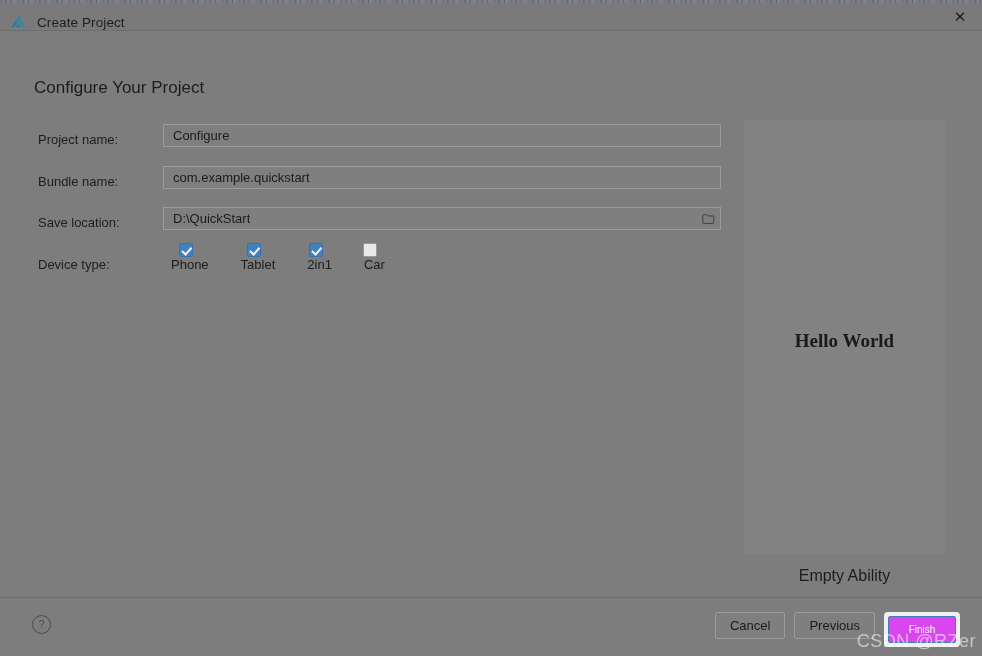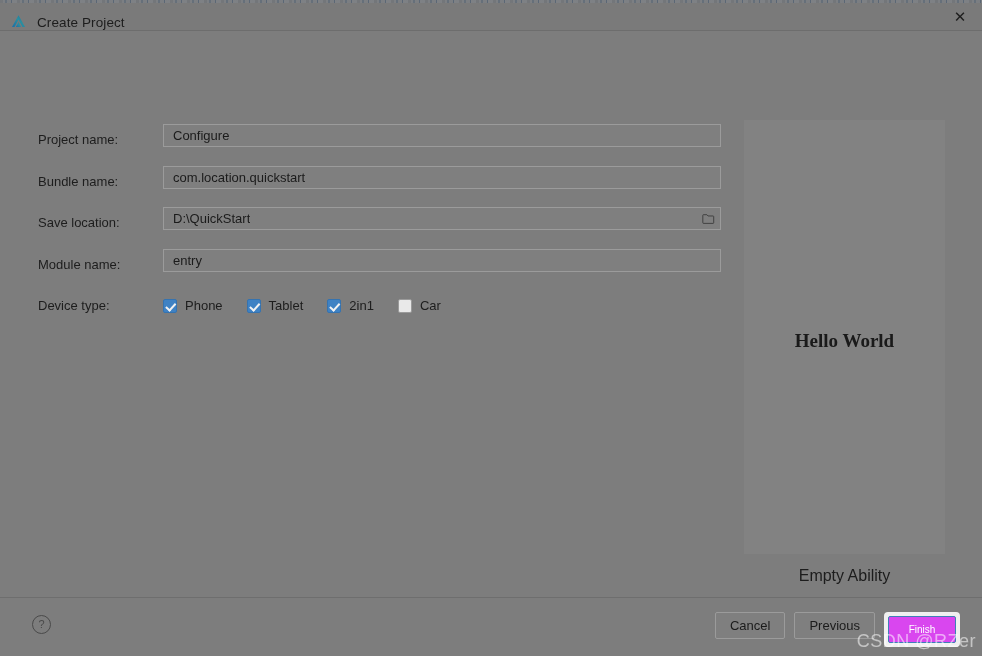--- a/index.html
+++ b/index.html
@@ -136,20 +136,21 @@
   
   .checkbox-row {
     display: flex;
     align-items: center;
     gap: 0;
   }
   .cb-item {
     display: flex;
     align-items: center;
     margin-right: 24px;
+    flex-direction: column;
   }
   .cb-box {
     width: 14px; height: 14px;
     box-sizing: border-box;
     border: 1px solid #9a9a9a;
     background: #e9e9e9;
     border-radius: 2px;
     position: relative;
     flex: 0 0 14px;
   }
@@ -290,56 +291,51 @@
         <path d="M12 3.2 L21.2 19.6 L17.6 19.6 L12 9.4 L6.4 19.6 L2.8 19.6 Z" fill="url(#lg)"></path>
         <path d="M12 12.6 L15.6 19.6 L8.4 19.6 Z" fill="url(#lg)"></path>
       </svg>
     </span>
     <span class="title-text">Create Project</span>
     <span class="close-btn">✕</span>
   </div>
 
   <div class="dialog-body">
 
+    <div class="page-title">Configure Your Project</div>
 
     <div class="form">
 
       <div class="form-row">
         <div class="form-label">Project name:</div>
         <div class="field">
           <span class="field-value">Configure</span>
         </div>
       </div>
 
       <div class="form-row">
         <div class="form-label">Bundle name:</div>
         <div class="field">
-          <span class="field-value">com.location.quickstart</span>
+          <span class="field-value">com.example.quickstart</span>
         </div>
       </div>
 
       <div class="form-row">
         <div class="form-label">Save location:</div>
         <div class="field">
           <span class="field-value">D:\QuickStart</span>
           <span class="field-btn">
             <svg width="13" height="12" viewBox="0 0 16 14">
               <path d="M1 2.5 A0.8 0.8 0 0 1 1.8 1.7 H6 L7.4 3.3 H13.6 A0.8 0.8 0 0 1 14.4 4.1 V11.6 A0.8 0.8 0 0 1 13.6 12.4 H1.8 A0.8 0.8 0 0 1 1 11.6 Z" fill="none" stroke="#3a3a3a" stroke-width="1.1"></path>
             </svg>
           </span>
         </div>
       </div>
 
 
-      <div class="form-row">
-        <div class="form-label">Module name:</div>
-        <div class="field">
-          <span class="field-value">entry</span>
-        </div>
-      </div>
 
       <div class="form-row">
         <div class="form-label">Device type:</div>
         <div class="checkbox-row">
 
           <label class="cb-item">
             <span class="cb-box checked"></span>
             <span class="cb-label">Phone</span>
           </label>
 

